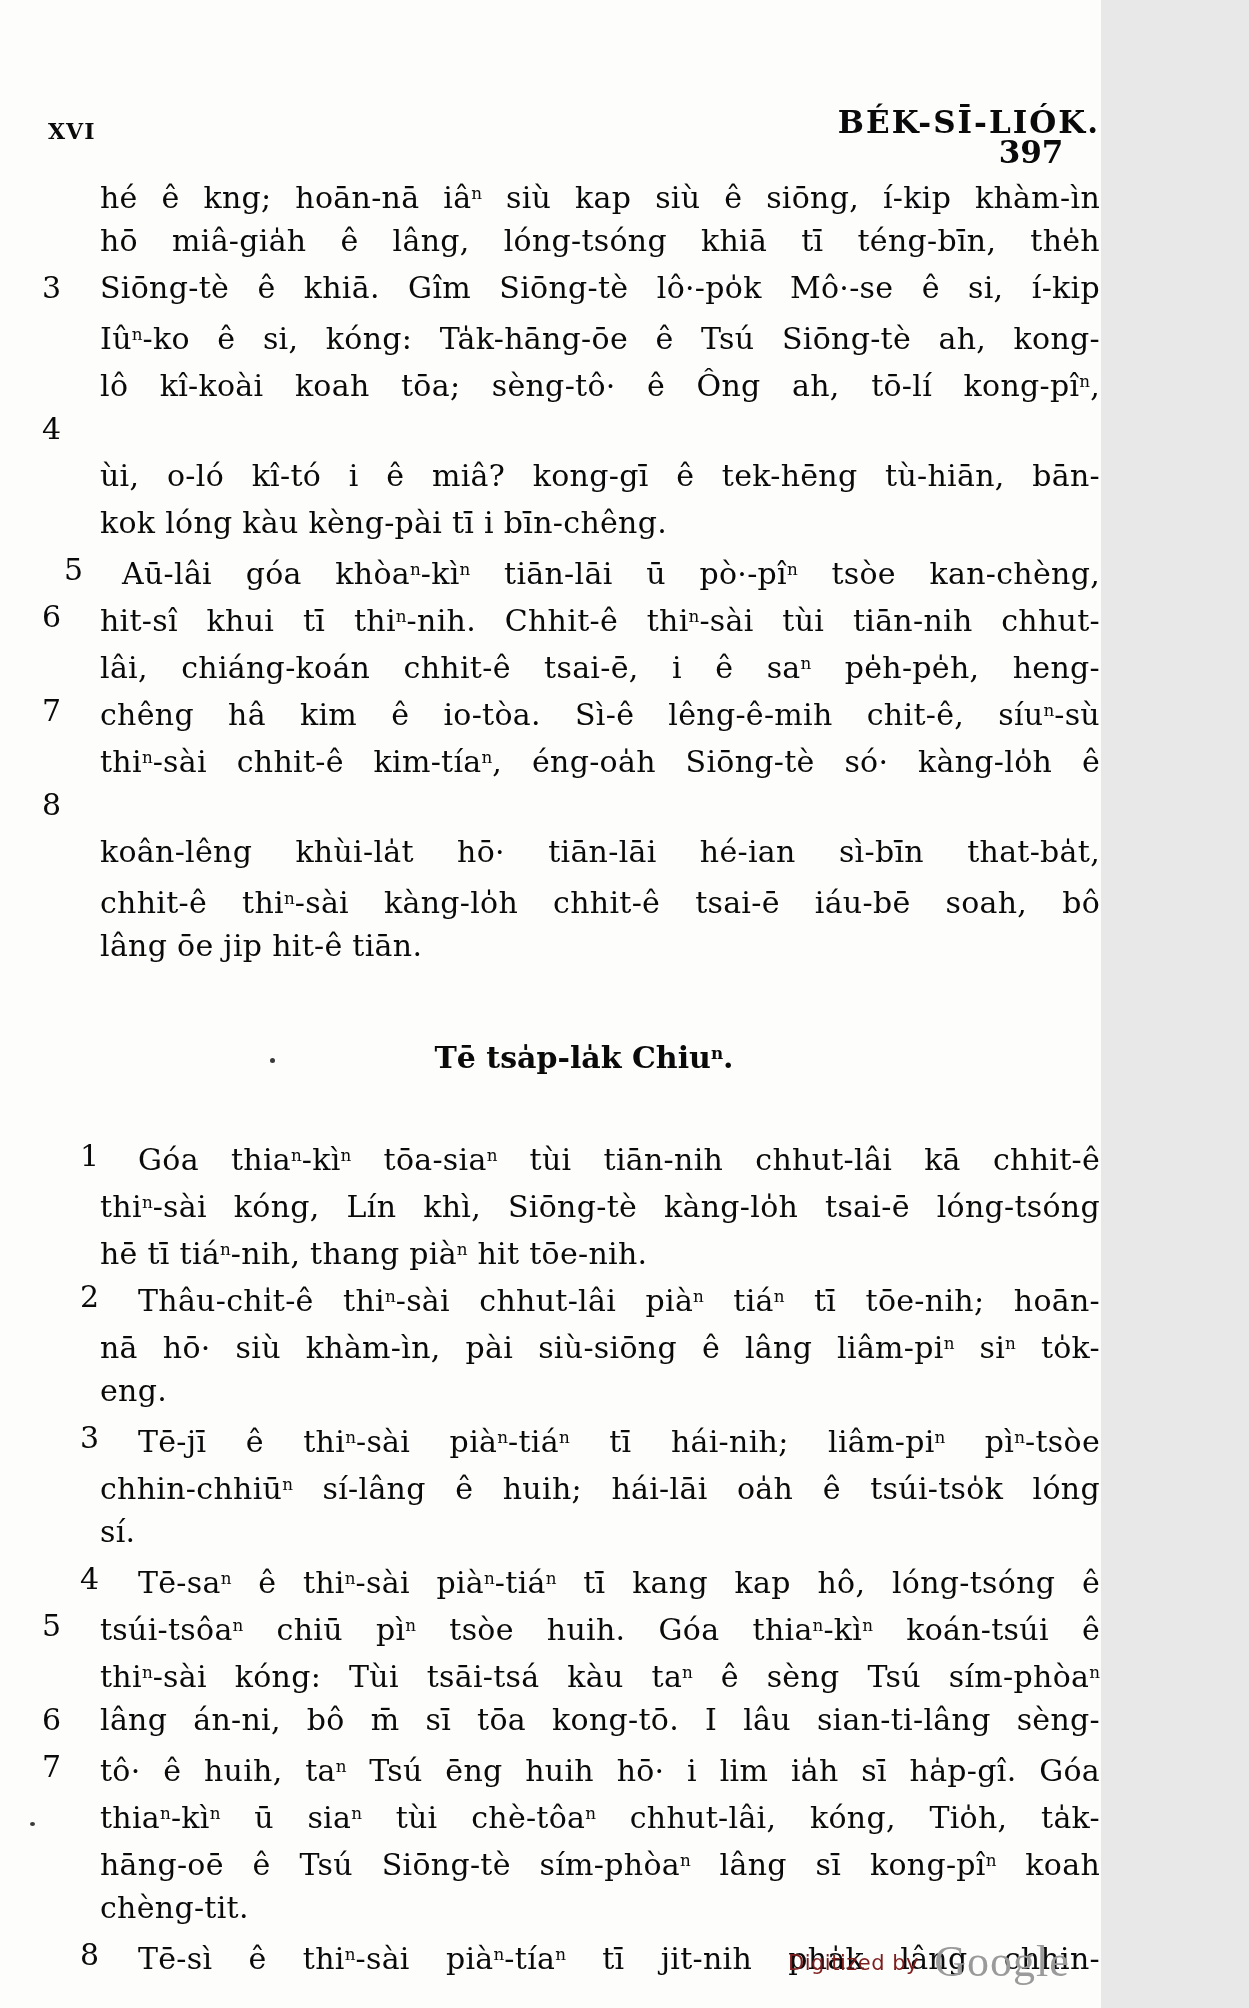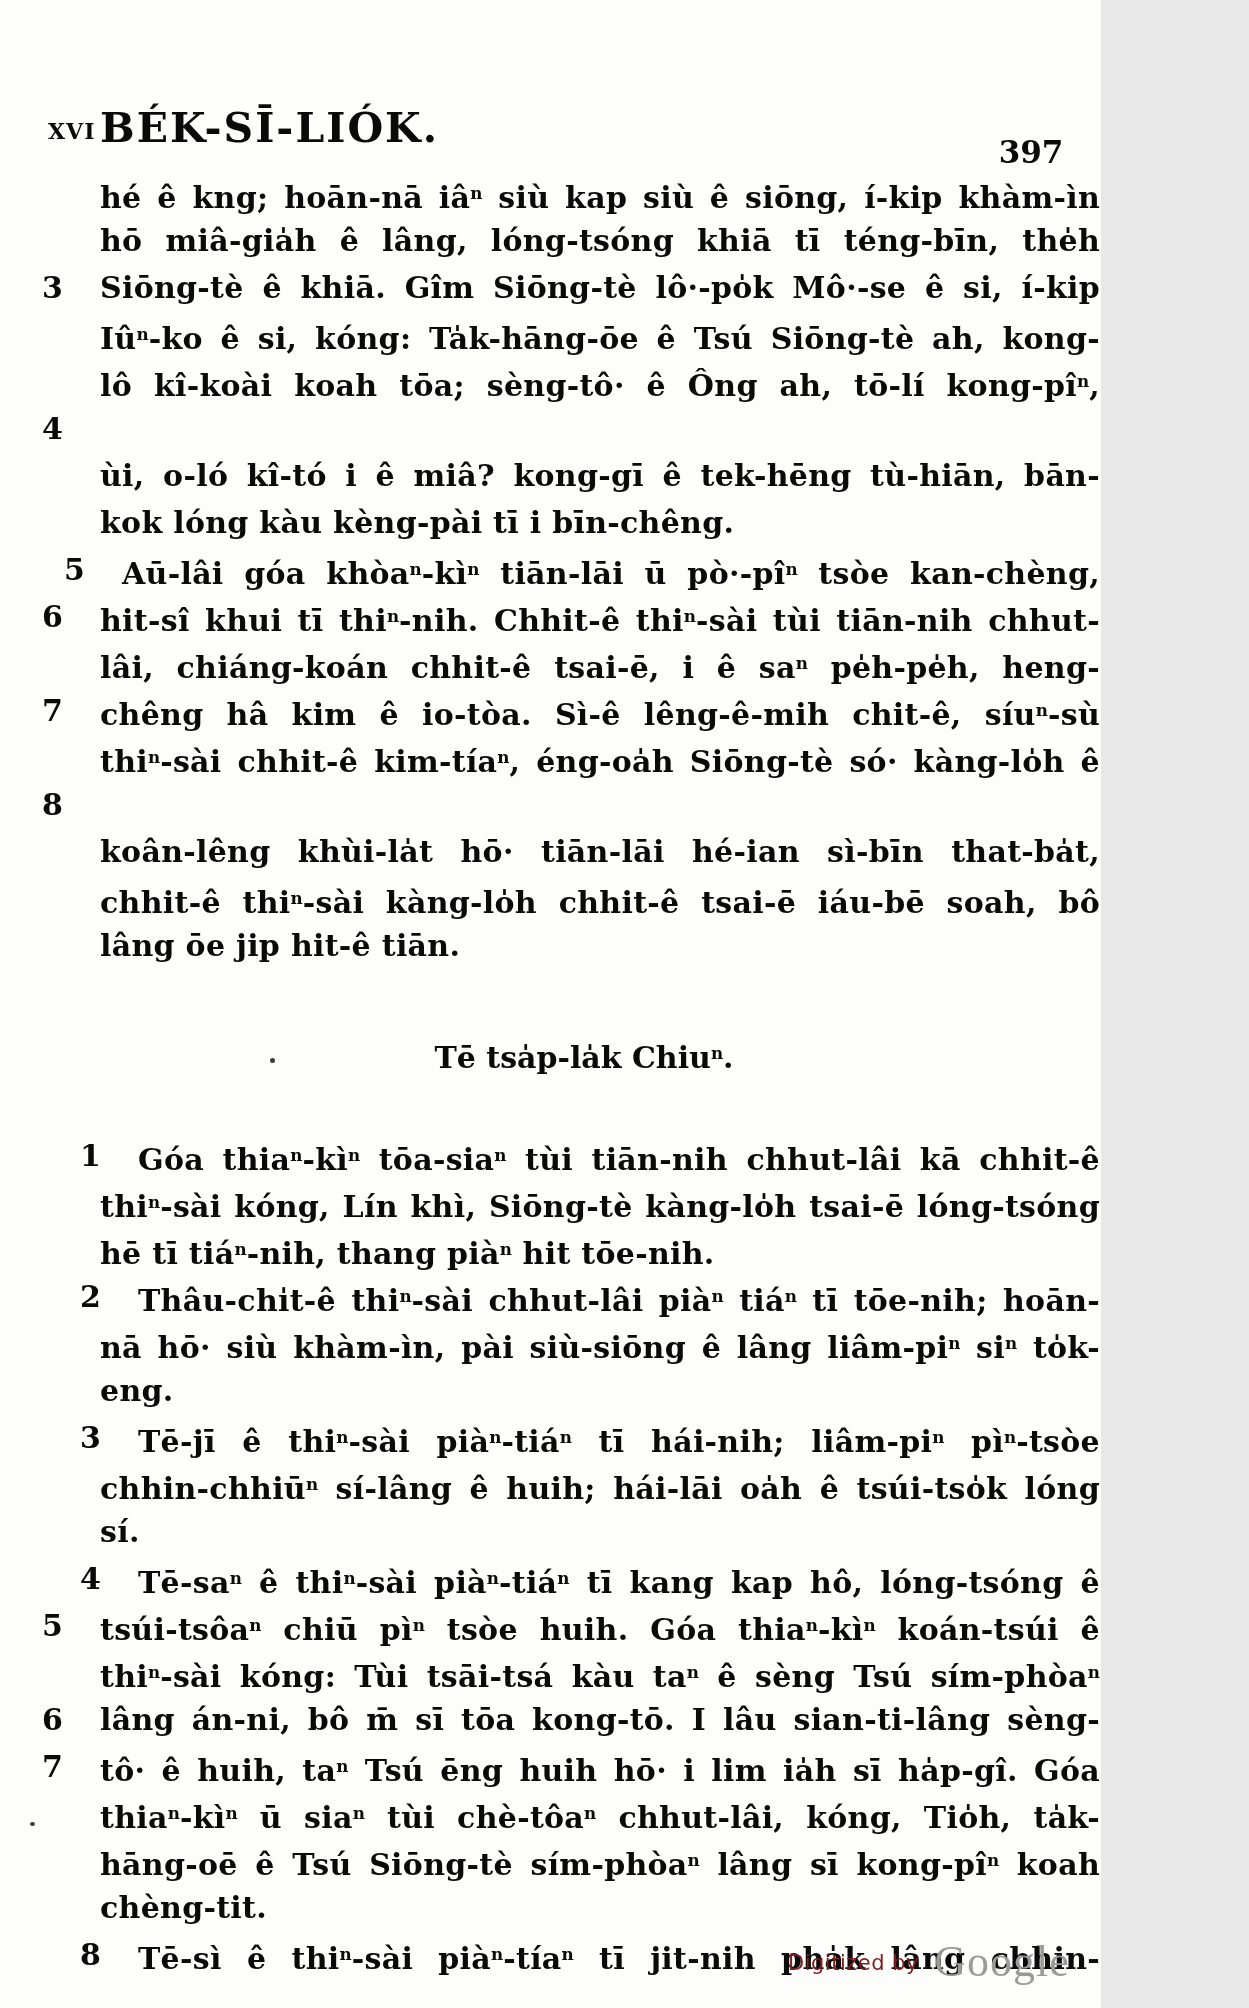--- a/index.html
+++ b/index.html
@@ -11,30 +11,30 @@
     color:#0a0a0a;
     overflow:hidden;
   }
   
   #folio{
     position:absolute;left:48px;top:118px;
     font-size:22px;font-weight:bold;letter-spacing:1px;
   }
   #running-title{
     position:absolute;left:100px;top:104px;width:1000px;
-    text-align:left;font-size:41px;font-weight:bold;letter-spacing:2px;
+    text-align:right;font-size:31px;font-weight:bold;letter-spacing:2px;
   }
   #page-number{
     position:absolute;left:960px;top:134px;width:142px;
     text-align:center;font-size:31px;font-weight:bold;
   }
   
   .column{
     position:absolute;left:100px;width:1000px;
-    font-size:30px;font-weight:bold;letter-spacing:.3px;
+    font-size:30px;font-weight:normal;letter-spacing:.3px;
   }
   #section-a{top:170px;}
   #section-b{top:1132px;}
   .line{
     position:relative;
     height:47px;line-height:47px;
     white-space:nowrap;
   }
   .line.j{
     text-align:justify;

